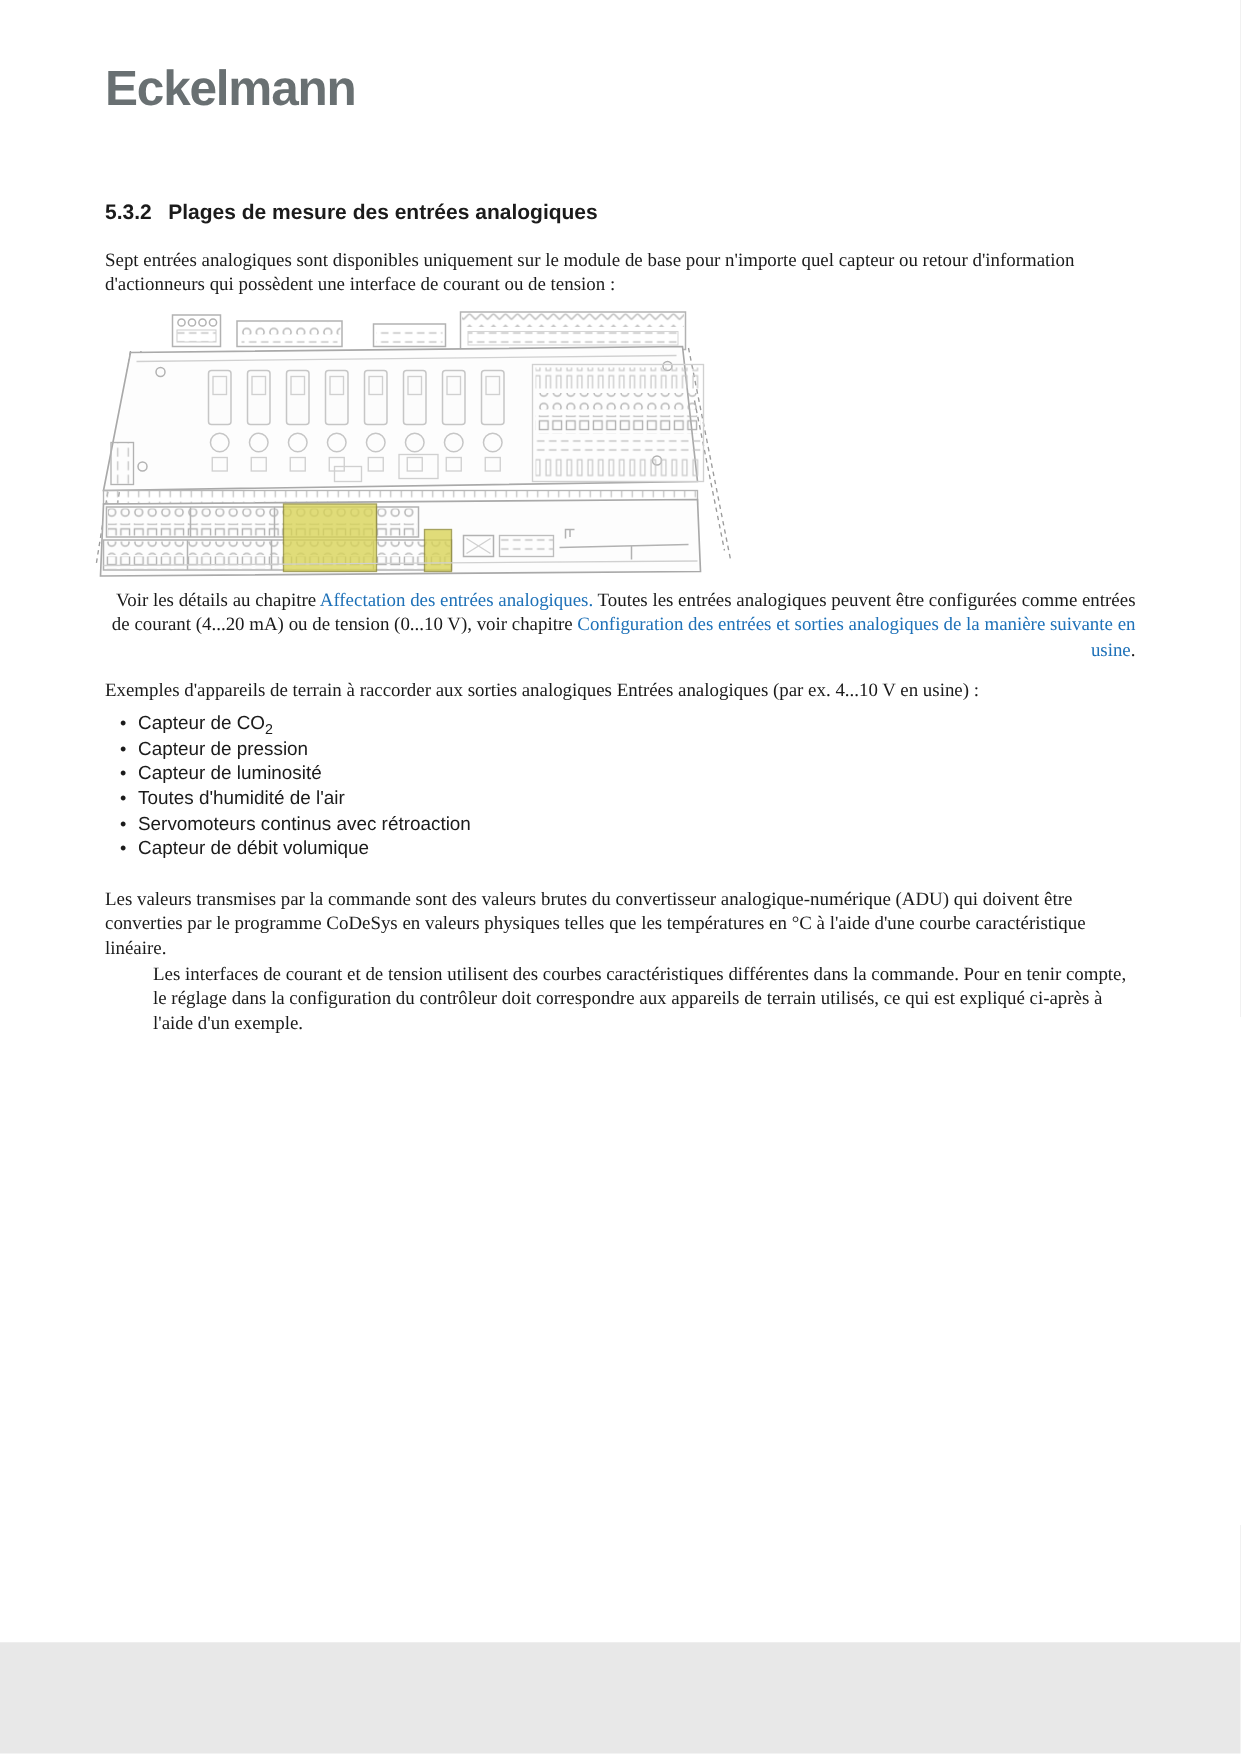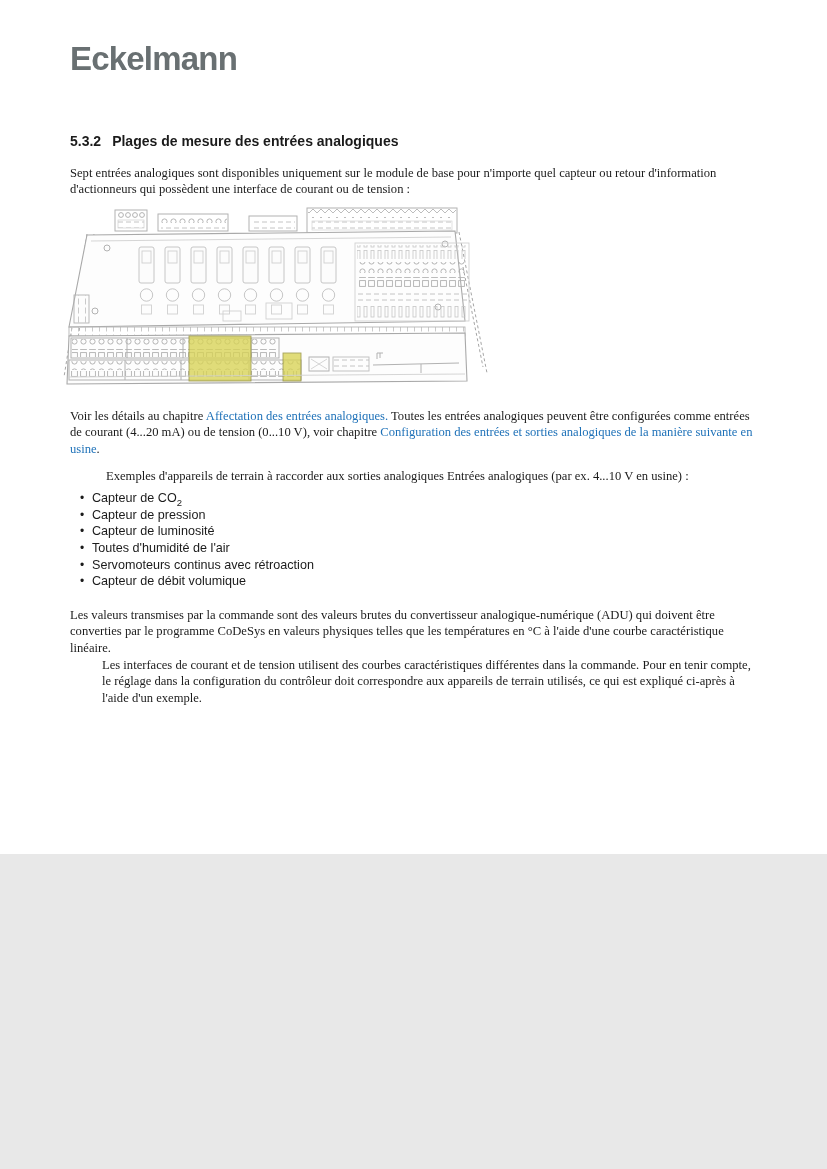--- a/index.html
+++ b/index.html
@@ -1,18 +1,18 @@
 <!DOCTYPE html>
 <html><head>
 <meta charset="utf-8">
 <style>
   html,body{margin:0;padding:0;background:#e8e8e8;}
   .page{
     position:relative;
-    width:827px;height:854px;
+    width:827px;height:1095px;
     background:#ffffff;
     margin:0 auto;
     font-family:"Liberation Sans", sans-serif;
     font-size:12.6px;
     line-height:16.6px;
     color:#1b1b1b;
     overflow:hidden;
   }
   .content{padding:0 70px;}
   .logo{
@@ -30,22 +30,22 @@
     line-height:17px;
   }
   .heading .num{margin-right:11px;}
   p{margin:0;font-family:Liberation Serif, serif;}
   .p-intro{margin-top:15px;}
   .figure-wrap{
     margin-top:9px;
     margin-left:-9px;
     width:432px;height:181px;
   }
-  .p-details{margin-top:20px;}
-  .p-examples{margin-top:10px;margin-left:36px;}
+  .p-details{margin-top:4px;text-align:right;}
+  .p-examples{margin-top:10px;}
   a.doclink{color:#1e71b8;text-decoration:none;cursor:pointer;}
   ul.sensors{margin:6px 0 17px 0;padding:0;list-style:none;}
   ul.sensors li{padding-left:22px;position:relative;}
   ul.sensors li::before{content:"\2022";position:absolute;left:10px;font-size:12px;}
   sub{font-size:9.5px;line-height:0;}
   .p-adu{margin-top:7px;}
   .p-if{margin-top:0;margin-left:32px;}
   .footer{
     position:absolute;
     left:70px;right:70px;top:1118px;

